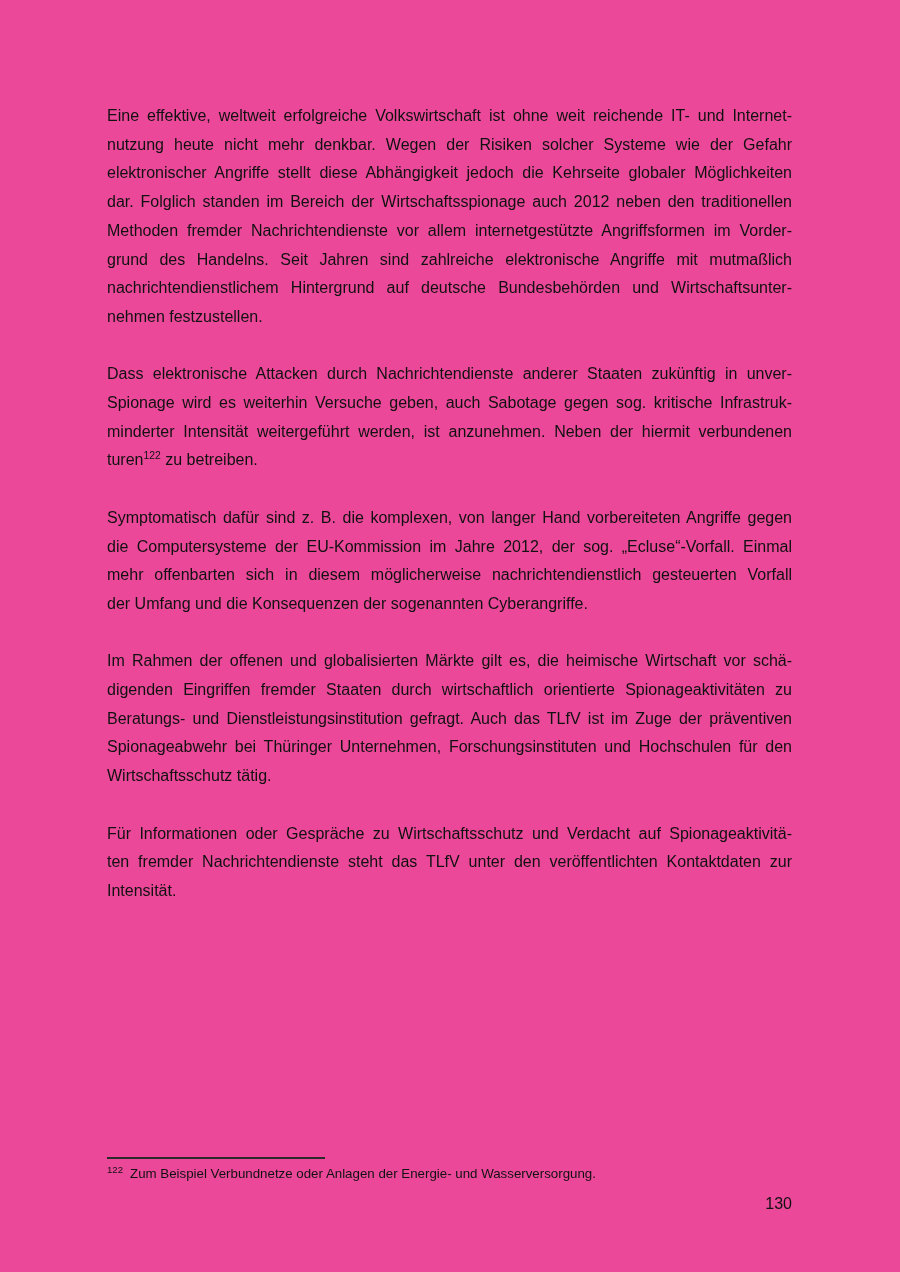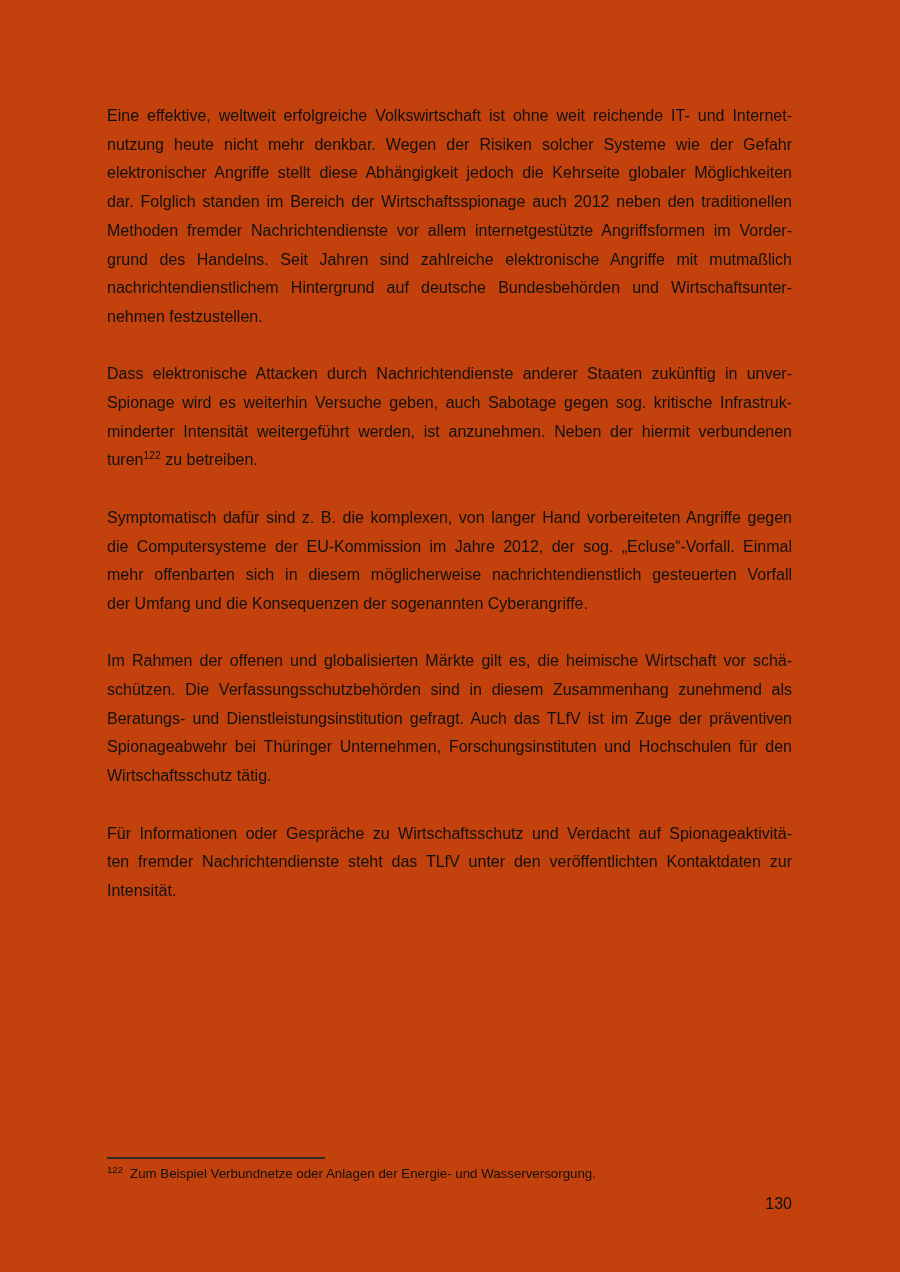--- a/index.html
+++ b/index.html
@@ -4,21 +4,21 @@
 <style>
   html, body {
     margin: 0;
     padding: 0;
     background: #ffffff;
   }
   .page {
     position: relative;
     width: 900px;
     height: 1272px;
-    background: #c2410c;
+    background: #ec4899;
     overflow: hidden;
     font-family: "Liberation Sans", "DejaVu Sans", sans-serif;
     color: #111111;
   }
   .body-text {
     position: absolute;
     left: 107px;
     top: 102px;
     width: 685px;
     font-size: 16px;
@@ -103,21 +103,21 @@
         <span class="line last">turen<sup class="fn-ref">122</sup> zu betreiben.</span>
       </p>
       <p>
         <span class="line">Symptomatisch dafür sind z. B. die komplexen, von langer Hand vorbereiteten Angriffe gegen</span>
         <span class="line">die Computersysteme der EU-Kommission im Jahre 2012, der sog. „Ecluse“-Vorfall. Einmal</span>
         <span class="line">mehr offenbarten sich in diesem möglicherweise nachrichtendienstlich gesteuerten Vorfall</span>
         <span class="line last">der Umfang und die Konsequenzen der sogenannten Cyberangriffe.</span>
       </p>
       <p>
         <span class="line">Im Rahmen der offenen und globalisierten Märkte gilt es, die heimische Wirtschaft vor schä-</span>
-        <span class="line">schützen. Die Verfassungsschutzbehörden sind in diesem Zusammenhang zunehmend als</span>
+        <span class="line">digenden Eingriffen fremder Staaten durch wirtschaftlich orientierte Spionageaktivitäten zu</span>
         <span class="line">Beratungs- und Dienstleistungsinstitution gefragt. Auch das TLfV ist im Zuge der präventiven</span>
         <span class="line">Spionageabwehr bei Thüringer Unternehmen, Forschungsinstituten und Hochschulen für den</span>
         <span class="line last">Wirtschaftsschutz tätig.</span>
       </p>
       <p>
         <span class="line">Für Informationen oder Gespräche zu Wirtschaftsschutz und Verdacht auf Spionageaktivitä-</span>
         <span class="line">ten fremder Nachrichtendienste steht das TLfV unter den veröffentlichten Kontaktdaten zur</span>
         <span class="line last">Intensität.</span>
       </p>
     </main>

